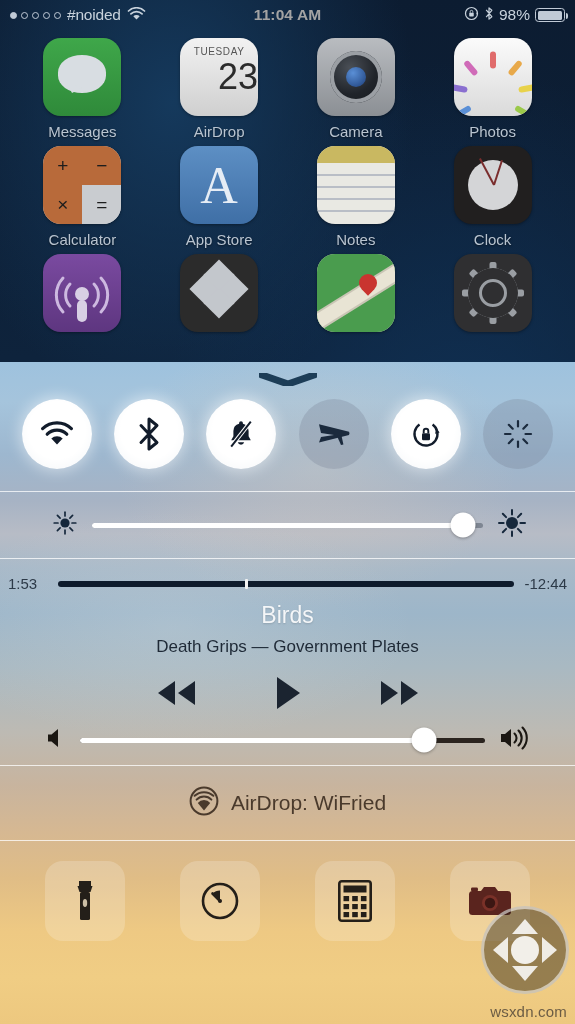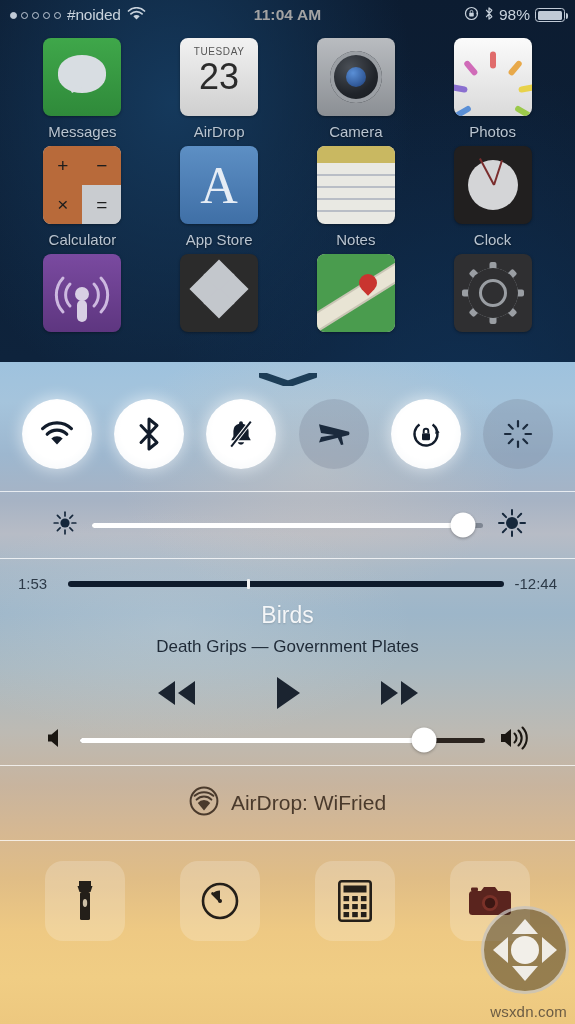--- a/index.html
+++ b/index.html
@@ -50,21 +50,21 @@
   .batt i { display:block; height:100%; background:#c0cad6; border-radius:1.5px; }
 
   
   .appgrid {
     position:absolute; top:38px; left:0; right:0;
     display:flex; flex-direction:column; gap:6px; z-index:10;
   }
   .approw { display:flex; justify-content:space-around; padding:0 14px; }
   .app { width:108px; display:flex; flex-direction:column; align-items:center; }
   .icon {
-    width:78px; height:78px; border-radius:8px;
+    width:78px; height:78px; border-radius:18px;
     position:relative; overflow:hidden;
     box-shadow:0 1px 3px rgba(0,0,0,.35);
   }
   .applabel {
     margin-top:7px; font-size:15px; color:#b9c4d0; text-shadow:0 1px 2px rgba(0,0,0,.5);
     white-space:nowrap;
   }
 
   
   .ic-messages { background:linear-gradient(180deg,#3fa74a,#2f8a3a); }
@@ -74,21 +74,21 @@
   }
   .ic-messages .bubble::after {
     content:""; position:absolute; left:6px; bottom:-8px;
     border:8px solid transparent; border-top-color:#d8dde2;
     transform:rotate(18deg);
   }
   
   .ic-calendar { background:linear-gradient(180deg,#f2f2f2,#cfcfcf); }
   .ic-calendar .day { position:absolute; top:8px; left:0; right:0; text-align:center;
     font-size:10px; color:#555; letter-spacing:.6px; }
-  .ic-calendar .num { position:absolute; top:18px; left:0; right:0; text-align:center;
+  .ic-calendar .num { position:absolute; top:18px; left:0; right:0; text-align:right;
     font-size:36px; color:#2b2b2b; font-weight:300; }
   
   .ic-photos { background:linear-gradient(180deg,#fbfbfb,#dadada); }
   .ic-photos .pw { position:absolute; inset:0; }
   .ic-photos .pw span {
     position:absolute; left:50%; top:50%; width:6px; height:17px; border-radius:3px;
     transform-origin:50% 26px;
   }
   
   .ic-camera { background:linear-gradient(180deg,#b9bcc0,#8b8f94); }
@@ -230,21 +230,21 @@
   }
   .slider .fill { position:absolute; left:0; top:0; bottom:0; border-radius:3px; background:#ffffff; }
   .slider .knob {
     position:absolute; top:50%; width:25px; height:25px; border-radius:50%;
     background:#fff; transform:translate(-50%,-50%);
     box-shadow:0 1px 3px rgba(0,0,0,.3);
   }
 
   
   .music { position:relative; z-index:4; padding:16px 0 10px; }
-  .scrub-row { display:flex; align-items:center; gap:10px; padding:0 18px; }
+  .scrub-row { display:flex; align-items:center; gap:10px; padding:0 8px; }
   .time { font-size:15px; color:#2d3a48; min-width:40px; }
   .time.right { text-align:right; }
   .scrub {
     position:relative; flex:1; height:6px; border-radius:3px; background:#0e1b2c;
   }
   .scrub .head {
     position:absolute; top:-2px; width:3px; height:10px; background:#f2f2f2; border-radius:1px;
   }
   .track-title {
     text-align:center; font-size:23px; color:#f4f6f8; margin-top:10px; font-weight:400;

